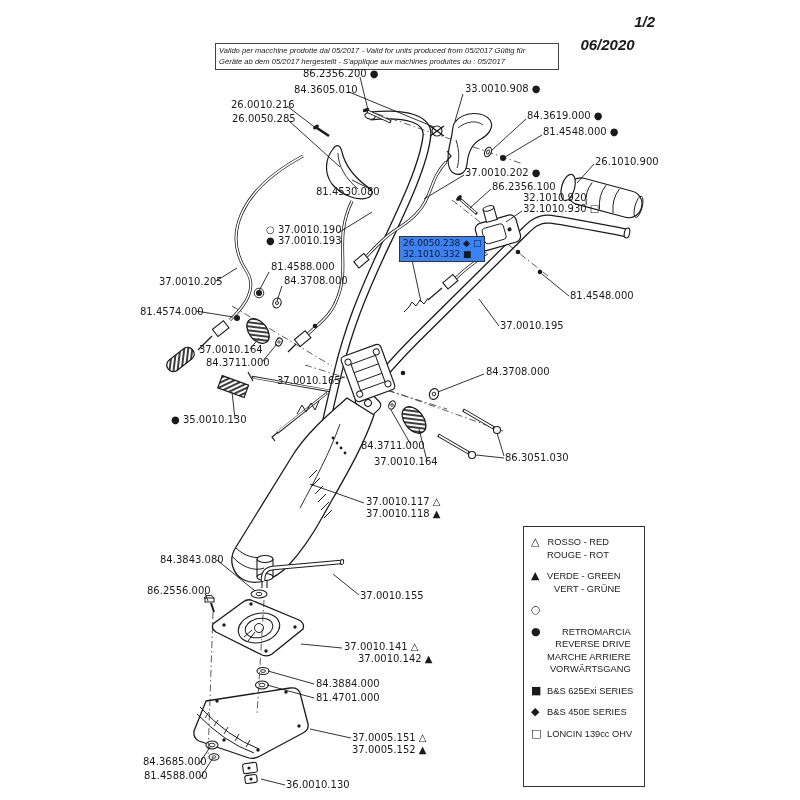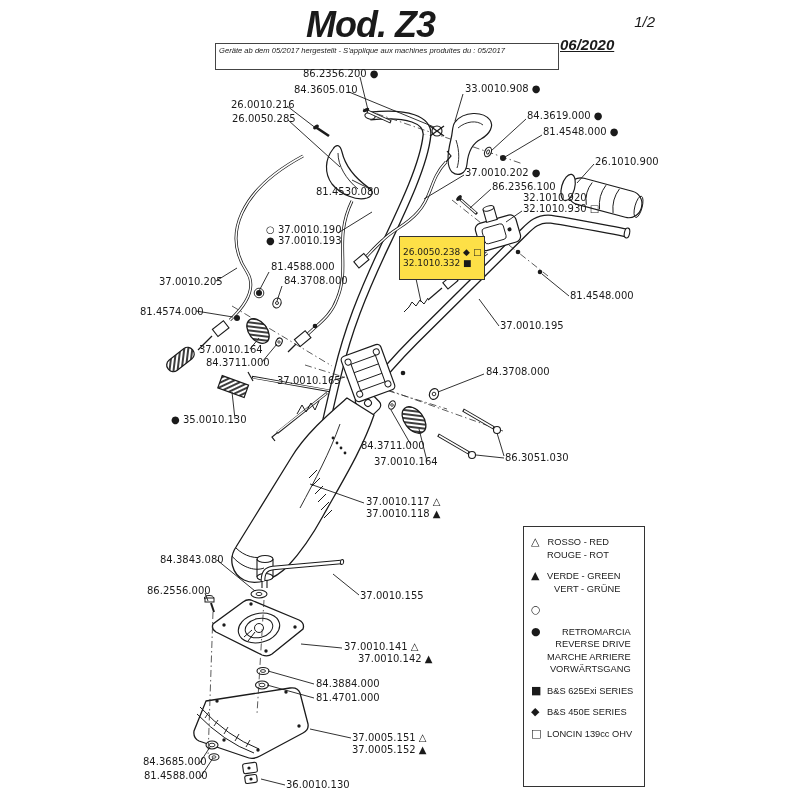--- a/index.html
+++ b/index.html
@@ -1,26 +1,26 @@
 <!DOCTYPE html>
 <html><head>
 <meta charset="utf-8">
 <style>
   html,body{margin:0;padding:0;background:#e8e8e8;}
   #stage{position:relative;width:800px;height:800px;background:#fff;overflow:hidden;
          font-family:"Liberation Sans",sans-serif;color:#1a1a1a;}
   .abs{position:absolute;}
   #title{left:306px;top:4px;font-size:36px;font-weight:bold;font-style:italic;letter-spacing:-1px;white-space:nowrap;}
-  #pagenum{left:560px;top:13px;width:95px;text-align:right;font-size:15px;font-weight:normal;font-style:italic;}
-  #docdate{left:560px;top:36px;width:95px;text-align:left;font-size:15px;font-weight:bold;font-style:italic;text-decoration:underline;}
+  #pagenum{left:560px;top:13px;width:95px;text-align:right;font-size:15px;font-weight:bold;font-style:italic;}
+  #docdate{left:560px;top:36px;width:95px;text-align:center;font-size:15px;font-weight:bold;font-style:italic;}
   #infobox{left:215px;top:43px;width:336px;height:23px;border:1px solid #444;
            font-size:7.6px;font-style:italic;line-height:11px;padding:1px 3px;white-space:nowrap;overflow:hidden;}
   .pl{position:absolute;font-size:10px;line-height:10px;white-space:nowrap;
       font-family:"DejaVu Sans","Liberation Sans",sans-serif;}
-  #refbox{left:399px;top:236px;border:1px solid #333;background:#fde047;padding:10px 3px;
+  #refbox{left:399px;top:236px;border:1px solid #333;background:#3b82f6;padding:1px 3px;
           font-size:9px;line-height:11px;font-family:"DejaVu Sans","Liberation Sans",sans-serif;white-space:nowrap;}
   #legend{left:523px;top:526px;width:122px;height:261px;border:1.5px solid #333;box-sizing:border-box;
           padding:9px 0 0 7px;}
   .li{display:flex;margin-bottom:9px;}
   .lg{width:16px;flex:0 0 16px;font-size:11px;line-height:12.5px;
       font-family:"DejaVu Sans",sans-serif;}
   .lt{font-size:9.3px;line-height:12.5px;text-align:right;}
   svg{position:absolute;left:0;top:0;}
 </style>
 </head>
@@ -326,24 +326,24 @@
     </g>
 
     <g fill="#1b1b1b">
       <circle cx="518" cy="252" r="2.3"></circle>
       <circle cx="540" cy="272" r="2.3"></circle>
       <circle cx="315" cy="326" r="2.3"></circle>
       <circle cx="403" cy="373" r="2.3"></circle>
     </g>
   </svg>
 
-  <div id="title" class="abs">Mod. Z3</div>
   <div id="pagenum" class="abs">1/2</div>
   <div id="docdate" class="abs">06/2020</div>
   <div id="infobox" class="abs">
+    <div>Valido per macchine prodotte dal 05/2017 - Valid for units produced from 05/2017 Gültig für</div>
     <div>Geräte ab dem 05/2017 hergestellt - S'applique aux machines produites du : 05/2017</div>
   </div>
 
   <div class="pl" style="left:303px;top:69px">86.2356.200 ●</div>
   <div class="pl" style="left:294px;top:85px">84.3605.010</div>
   <div class="pl" style="left:231px;top:100px">26.0010.216</div>
   <div class="pl" style="left:232px;top:114px">26.0050.285</div>
   <div class="pl" style="left:465px;top:84px">33.0010.908 ●</div>
   <div class="pl" style="left:527px;top:111px">84.3619.000 ●</div>
   <div class="pl" style="left:543px;top:127px">81.4548.000 ●</div>

